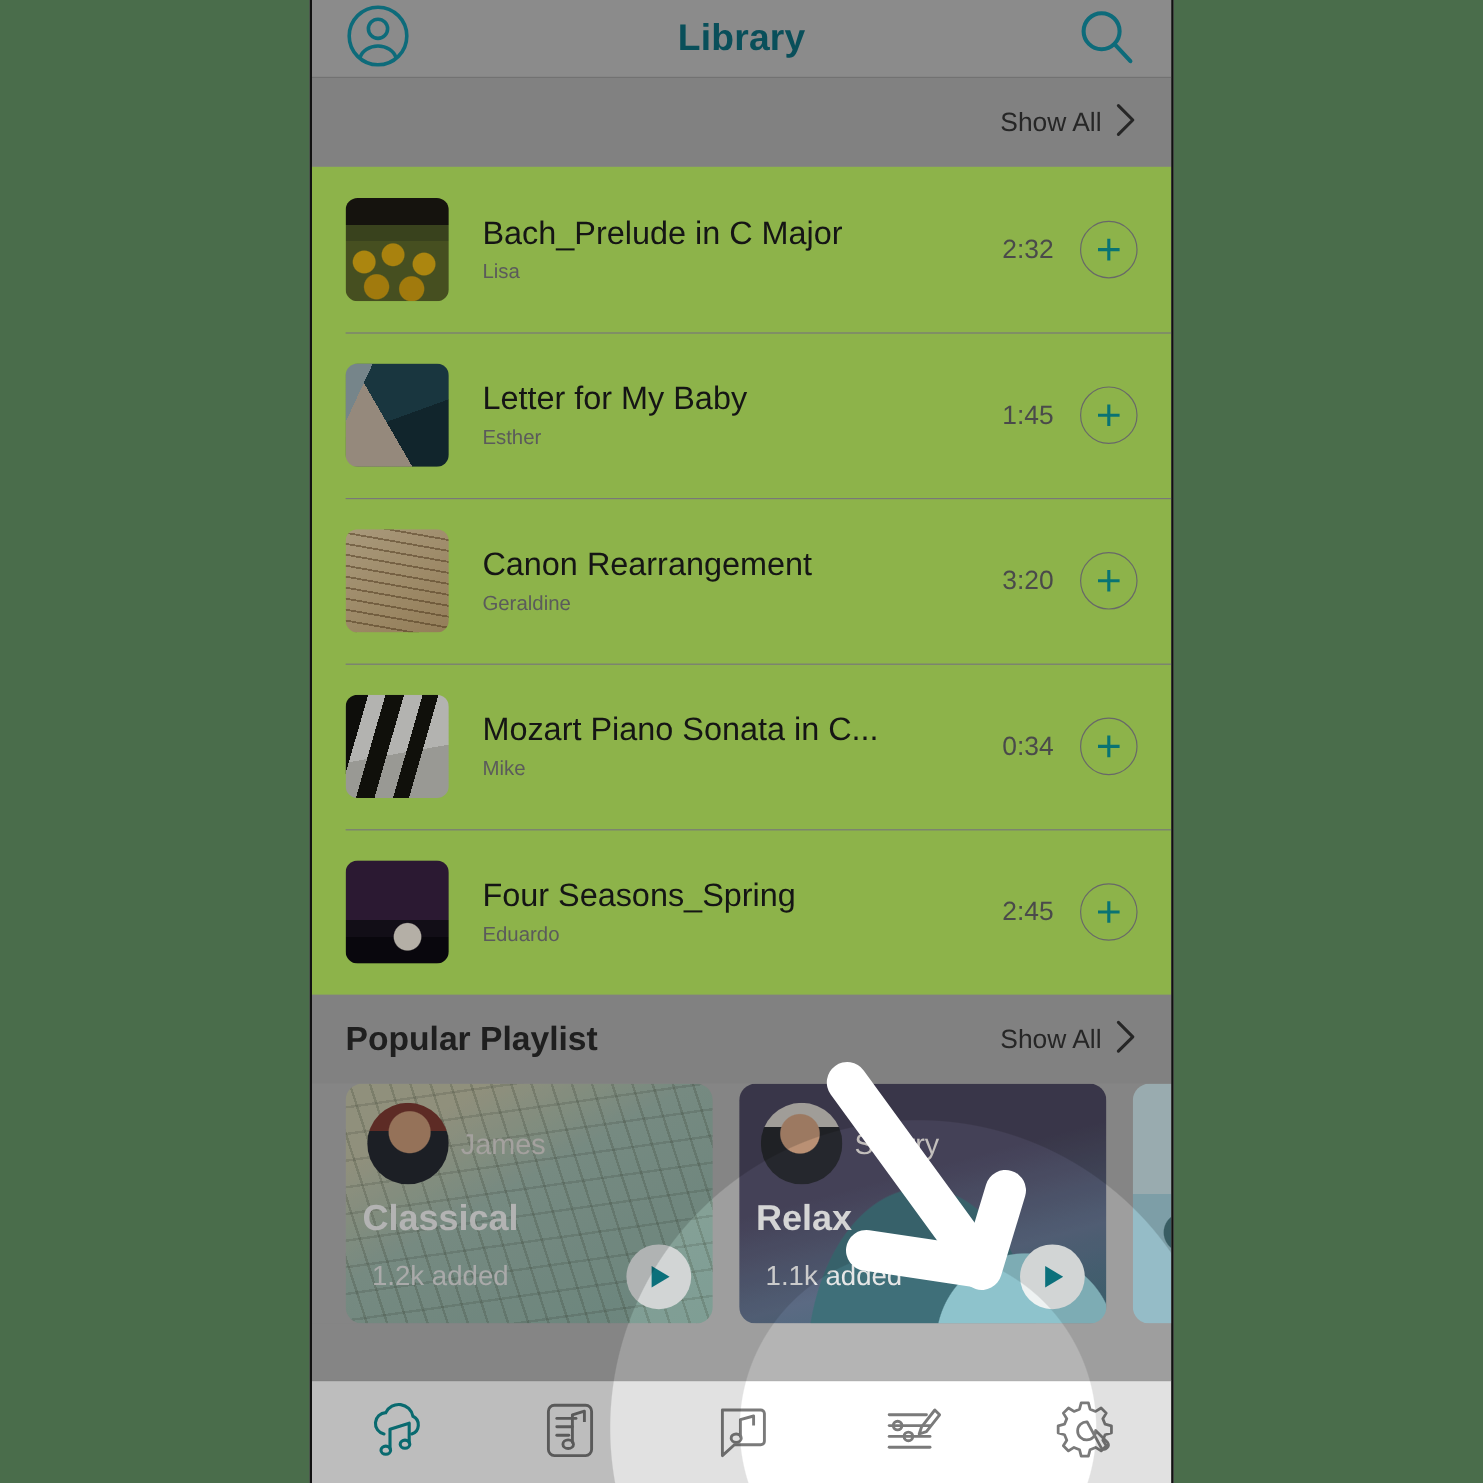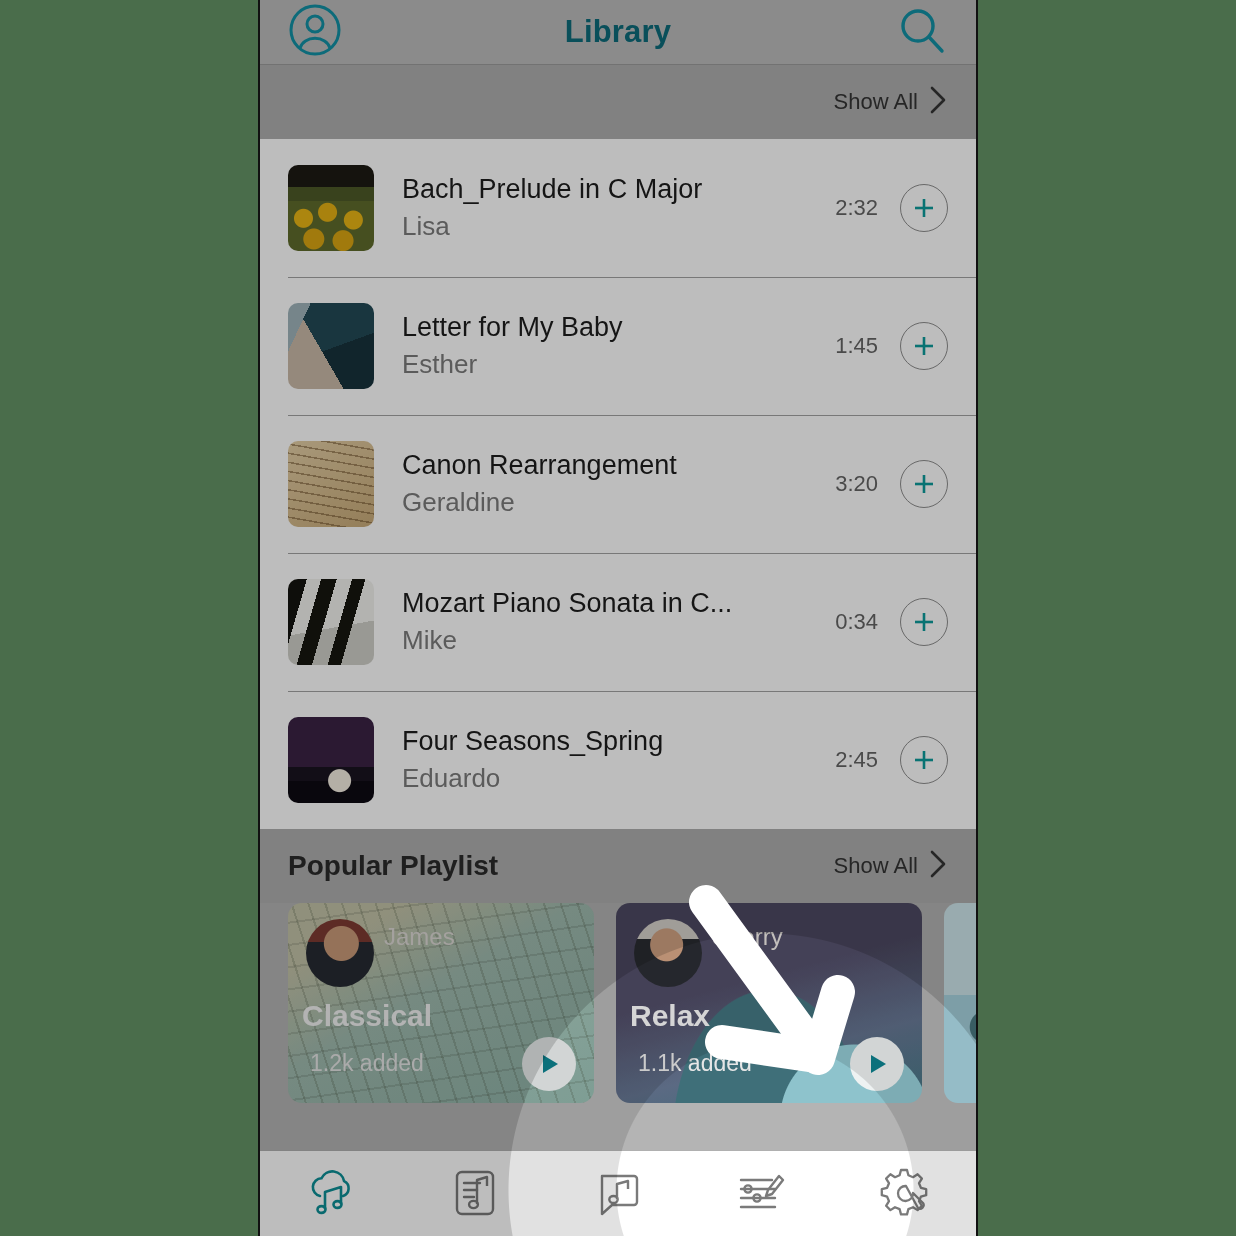--- a/index.html
+++ b/index.html
@@ -50,21 +50,21 @@
   .section-head .sec-title{
     font-size:28px;font-weight:bold;color:#2a2a2a;
   }
   .section-head .grow{flex:1;}
   .section-head .showall{
     font-size:22px;color:#343434;margin-right:10px;
   }
   .chev{display:inline-block;}
 
   
-  #songlist{background:#ffffff;}
+  #songlist{background:#bef264;}
   .song-row{
     display:flex;align-items:center;
     height:138px;
     padding:0 28px;box-sizing:border-box;
     position:relative;
   }
   .song-row + .song-row::before{
     content:"";position:absolute;left:28px;right:0;top:0;
     height:1px;background:#a3a3a3;
   }
@@ -72,21 +72,21 @@
     width:86px;height:86px;border-radius:10px;
     flex:0 0 86px;overflow:hidden;position:relative;
   }
   .song-meta{flex:1;padding-left:28px;min-width:0;}
   .song-title{
     font-size:27px;color:#1d1d1d;
     white-space:nowrap;overflow:hidden;text-overflow:ellipsis;
     line-height:1.15;
   }
   .song-artist{
-    font-size:26px;color:#7b7b7b;margin-top:6px;
+    font-size:17px;color:#7b7b7b;margin-top:6px;
   }
   .song-dur{
     font-size:22px;color:#656565;margin-right:22px;white-space:nowrap;
   }
   .add-btn{
     width:46px;height:46px;border-radius:50%;
     border:1.5px solid #8d8d8d;
     display:flex;align-items:center;justify-content:center;
     flex:0 0 46px;
   }
@@ -148,21 +148,21 @@
     width:68px;height:68px;border-radius:50%;
     overflow:hidden;
   }
   .av-james{background:
       radial-gradient(circle at 52% 36%, #c99a78 0 17px, transparent 18px),
       linear-gradient(#7e3b33 0 34%, #272b33 34% 100%);}
   .av-sherry{background:
       radial-gradient(circle at 48% 38%, #d3a484 0 16px, transparent 17px),
       linear-gradient(#d8d4cd 0 30%, #2b2d33 30% 100%);}
   .pcard .powner{
-    position:absolute;left:96px;top:20px;
+    position:absolute;left:96px;top:38px;
     font-size:24px;color:#ddd9d6;
     white-space:nowrap;
   }
   .pcard .ptitle{
     position:absolute;left:14px;top:96px;
     font-size:30px;font-weight:bold;
     color:#f2f2f2;white-space:nowrap;
   }
   .pcard .padded{
     position:absolute;left:22px;bottom:26px;

